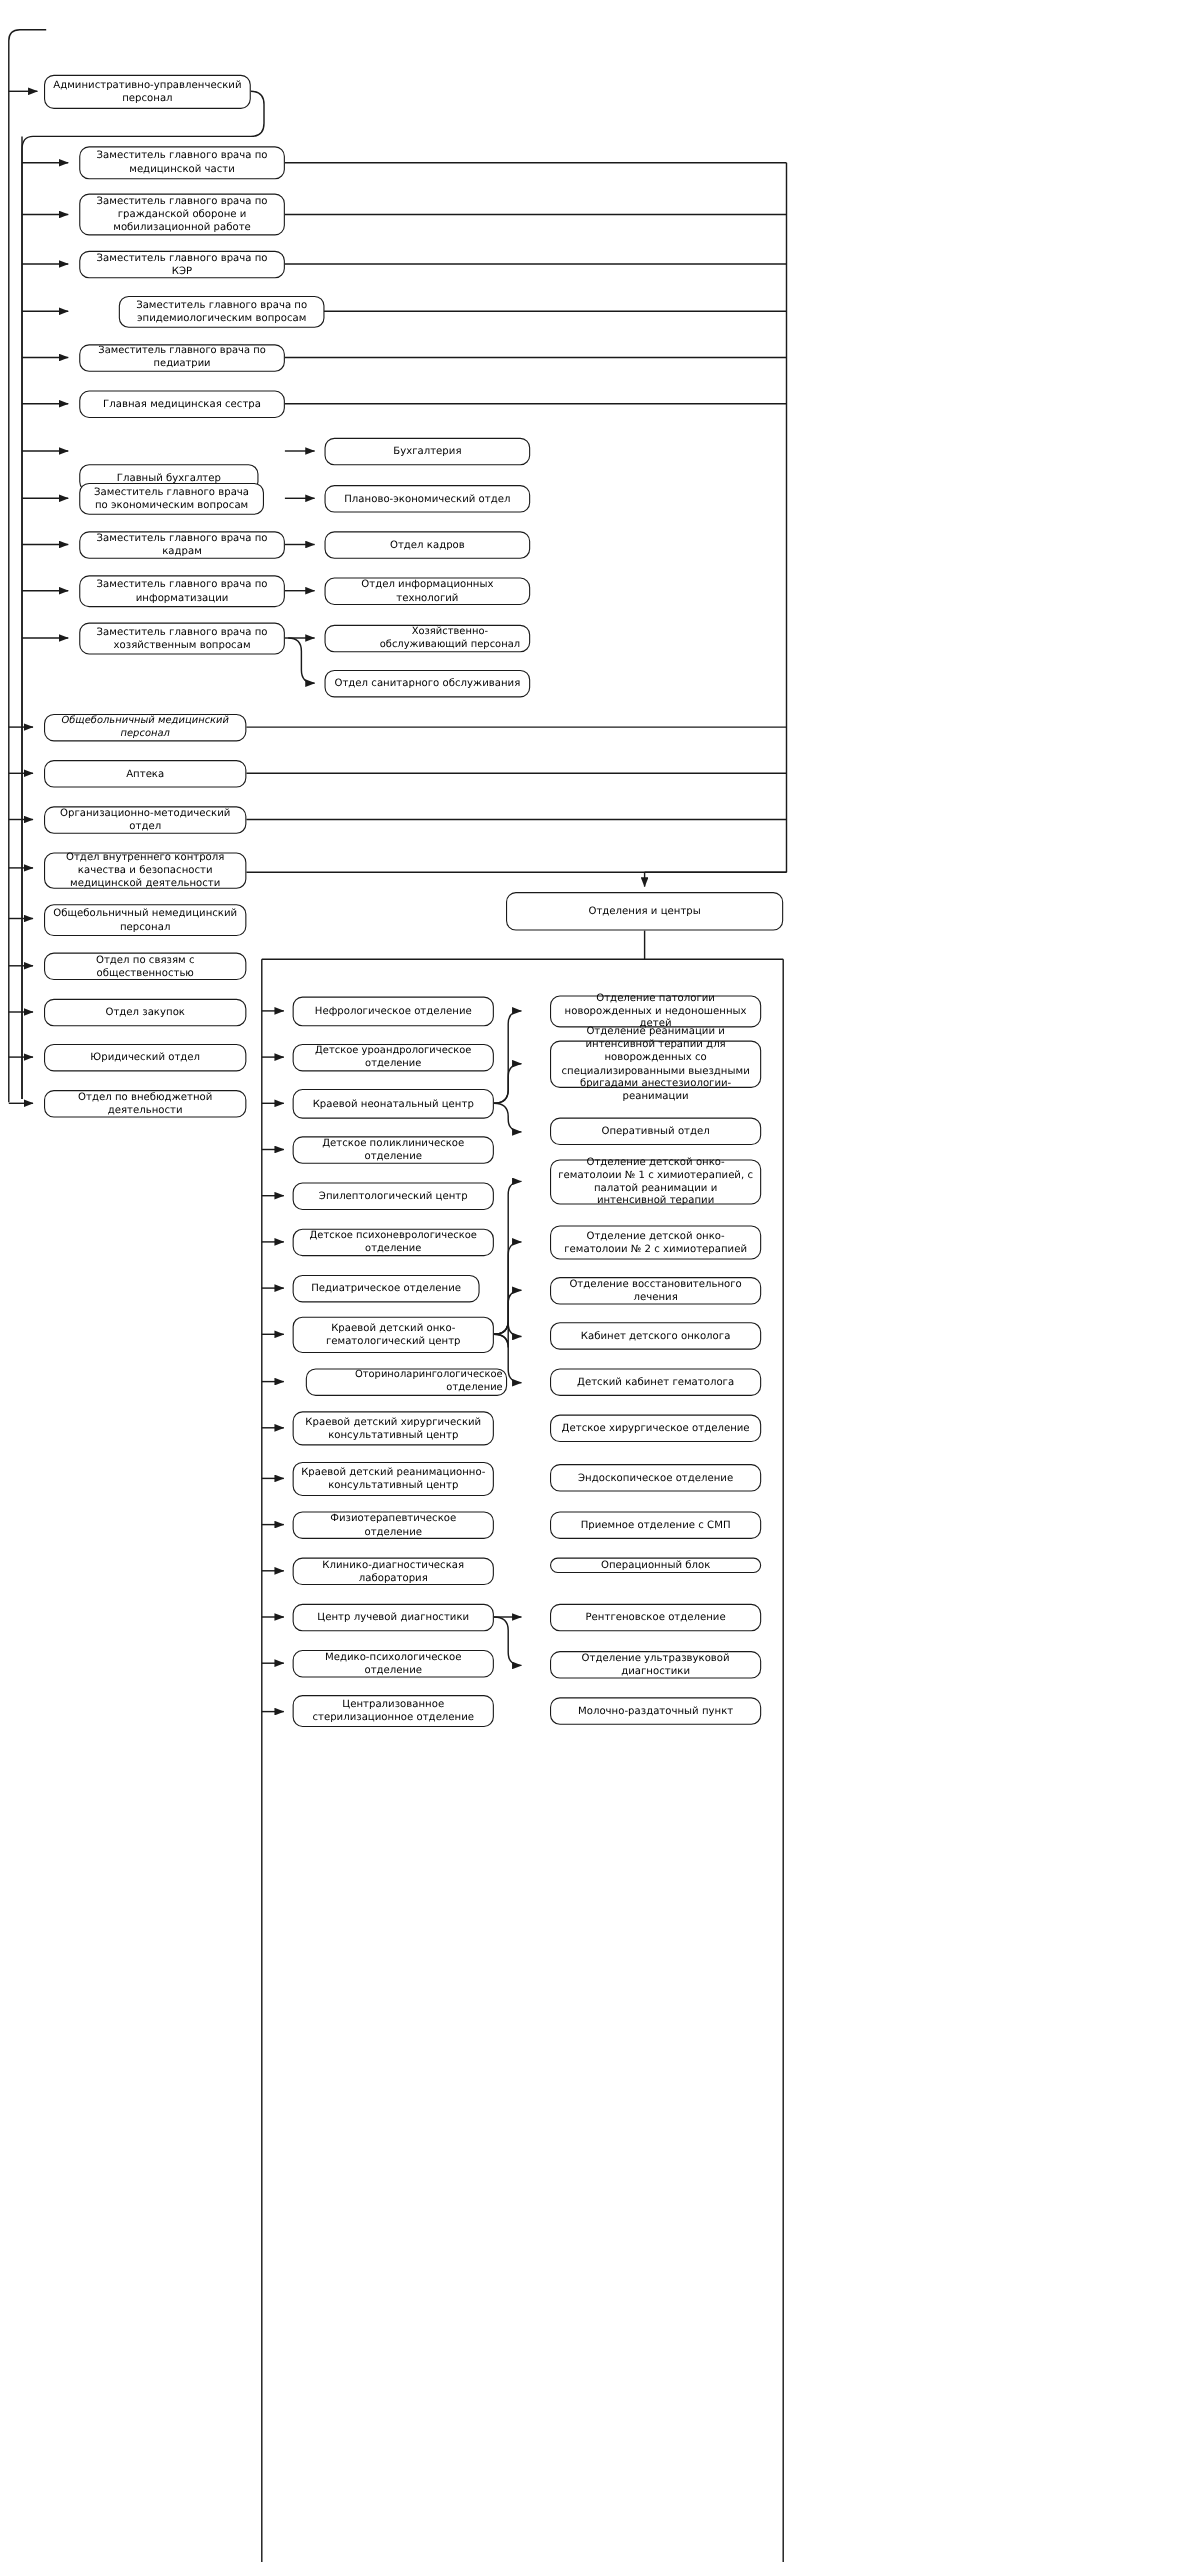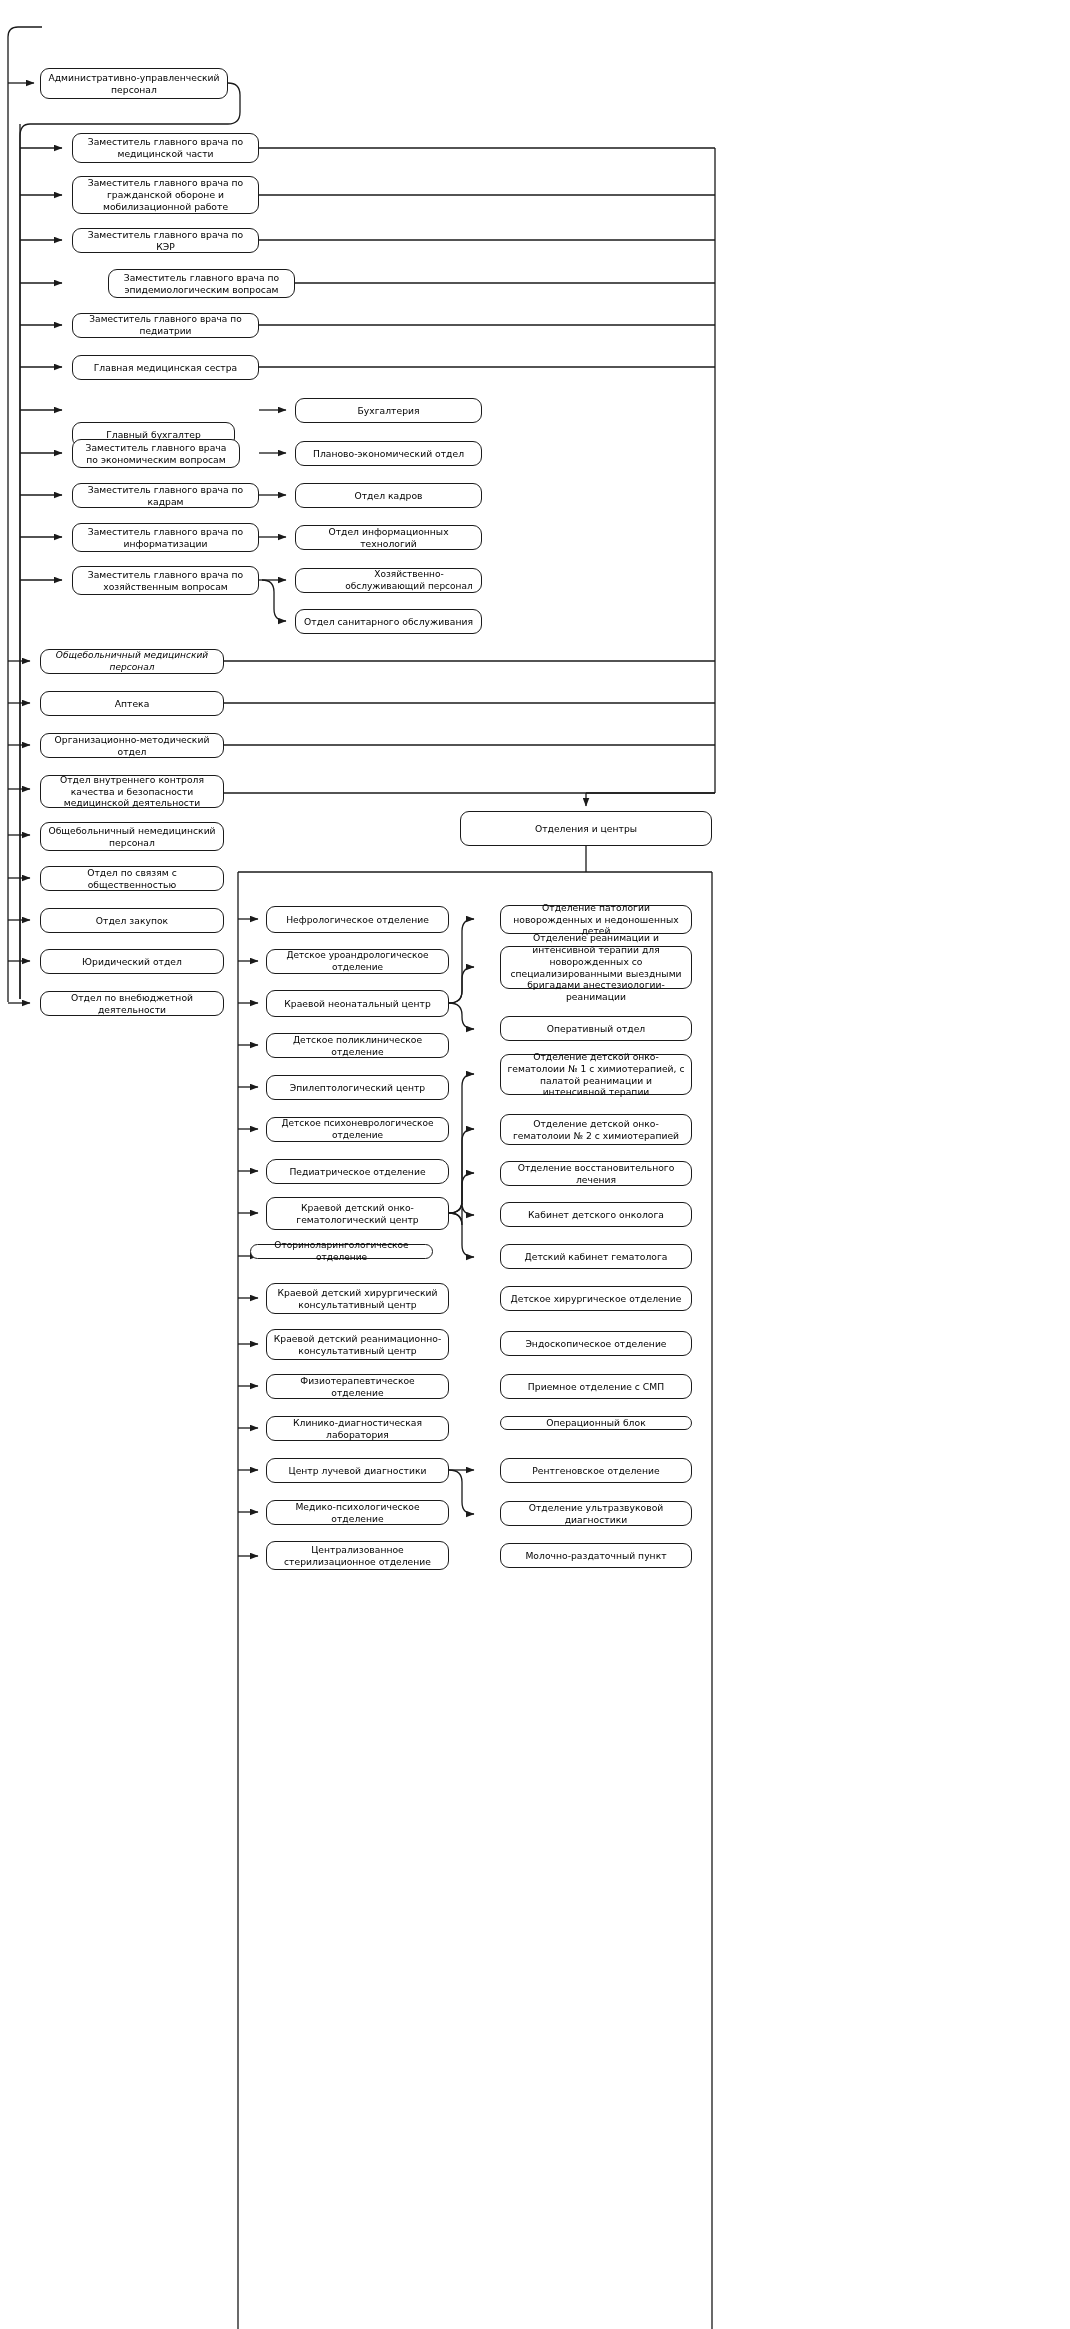--- a/index.html
+++ b/index.html
@@ -251,27 +251,27 @@
   </div>
   <div class="node" style="left:266px; top:1033px; width:183px; height:25px;">
     <span>Детское поликлиническое отделение</span>
   </div>
   <div class="node" style="left:266px; top:1075px; width:183px; height:25px;">
     <span>Эпилептологический центр</span>
   </div>
   <div class="node tight" style="left:266px; top:1117px; width:183px; height:25px;">
     <span>Детское психоневрологическое отделение</span>
   </div>
-  <div class="node" style="left:266px; top:1159px; width:183px; height:25px;border-radius:10px;">
+  <div class="node" style="left:266px; top:1159px; width:170px; height:25px;">
     <span>Педиатрическое отделение</span>
   </div>
   <div class="node" style="left:266px; top:1197px; width:183px; height:33px;">
     <span>Краевой детский онко-гематологический центр</span>
   </div>
-  <div class="node tight" style="left:250px; top:1244px; width:183px; height:15px;">
+  <div class="node tight" style="left:278px; top:1244px; width:183px; height:25px;text-align:right;">
     <span>Оториноларингологическое отделение</span>
   </div>
   <div class="node" style="left:266px; top:1283px; width:183px; height:31px;">
     <span>Краевой детский хирургический консультативный центр</span>
   </div>
   <div class="node" style="left:266px; top:1329px; width:183px; height:31px;">
     <span>Краевой детский реанимационно-консультативный центр</span>
   </div>
   <div class="node" style="left:266px; top:1374px; width:183px; height:25px;">
     <span>Физиотерапевтическое отделение</span>

